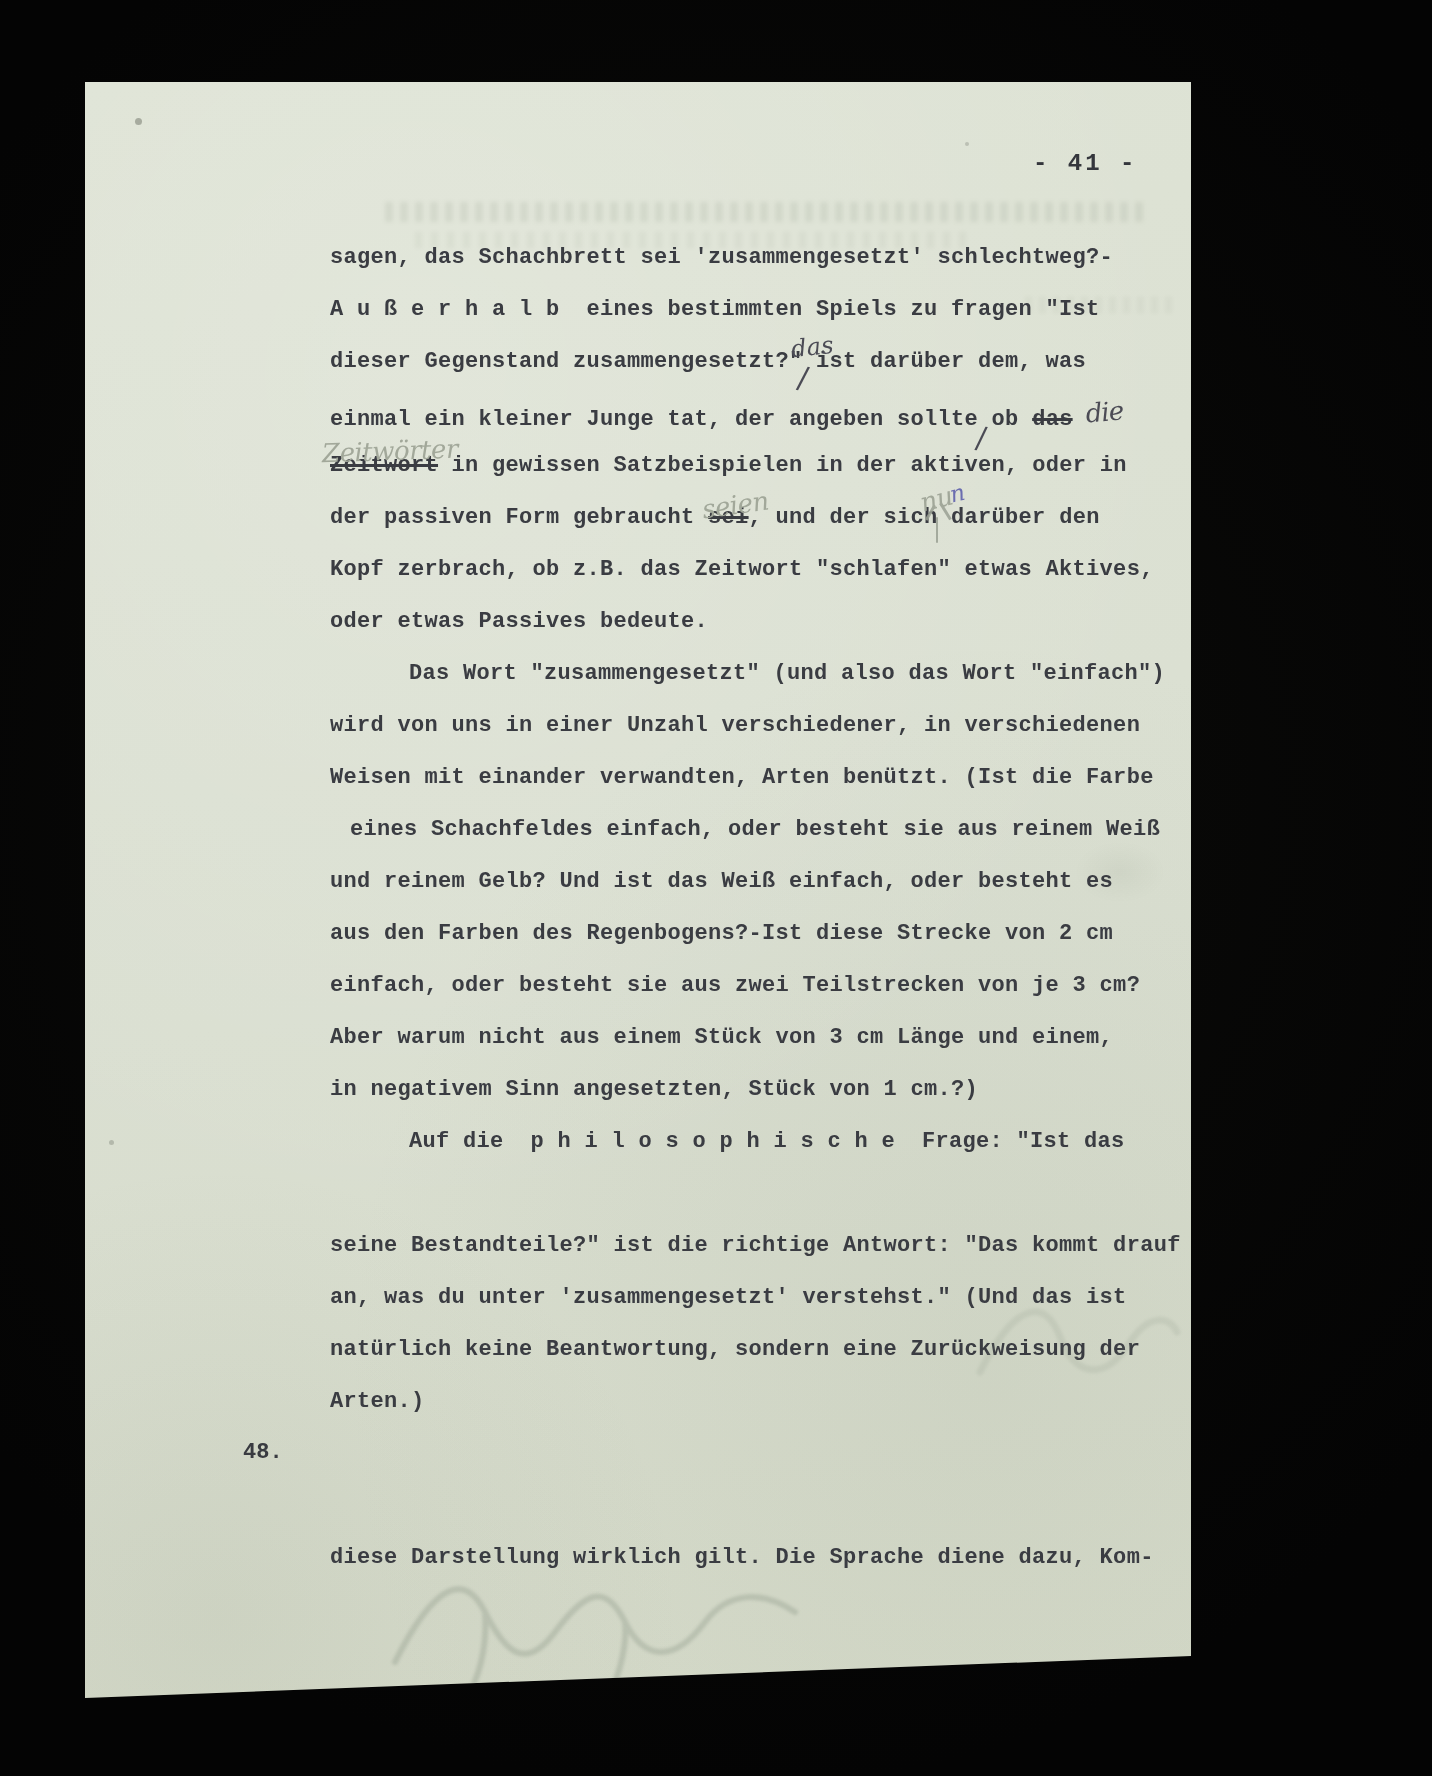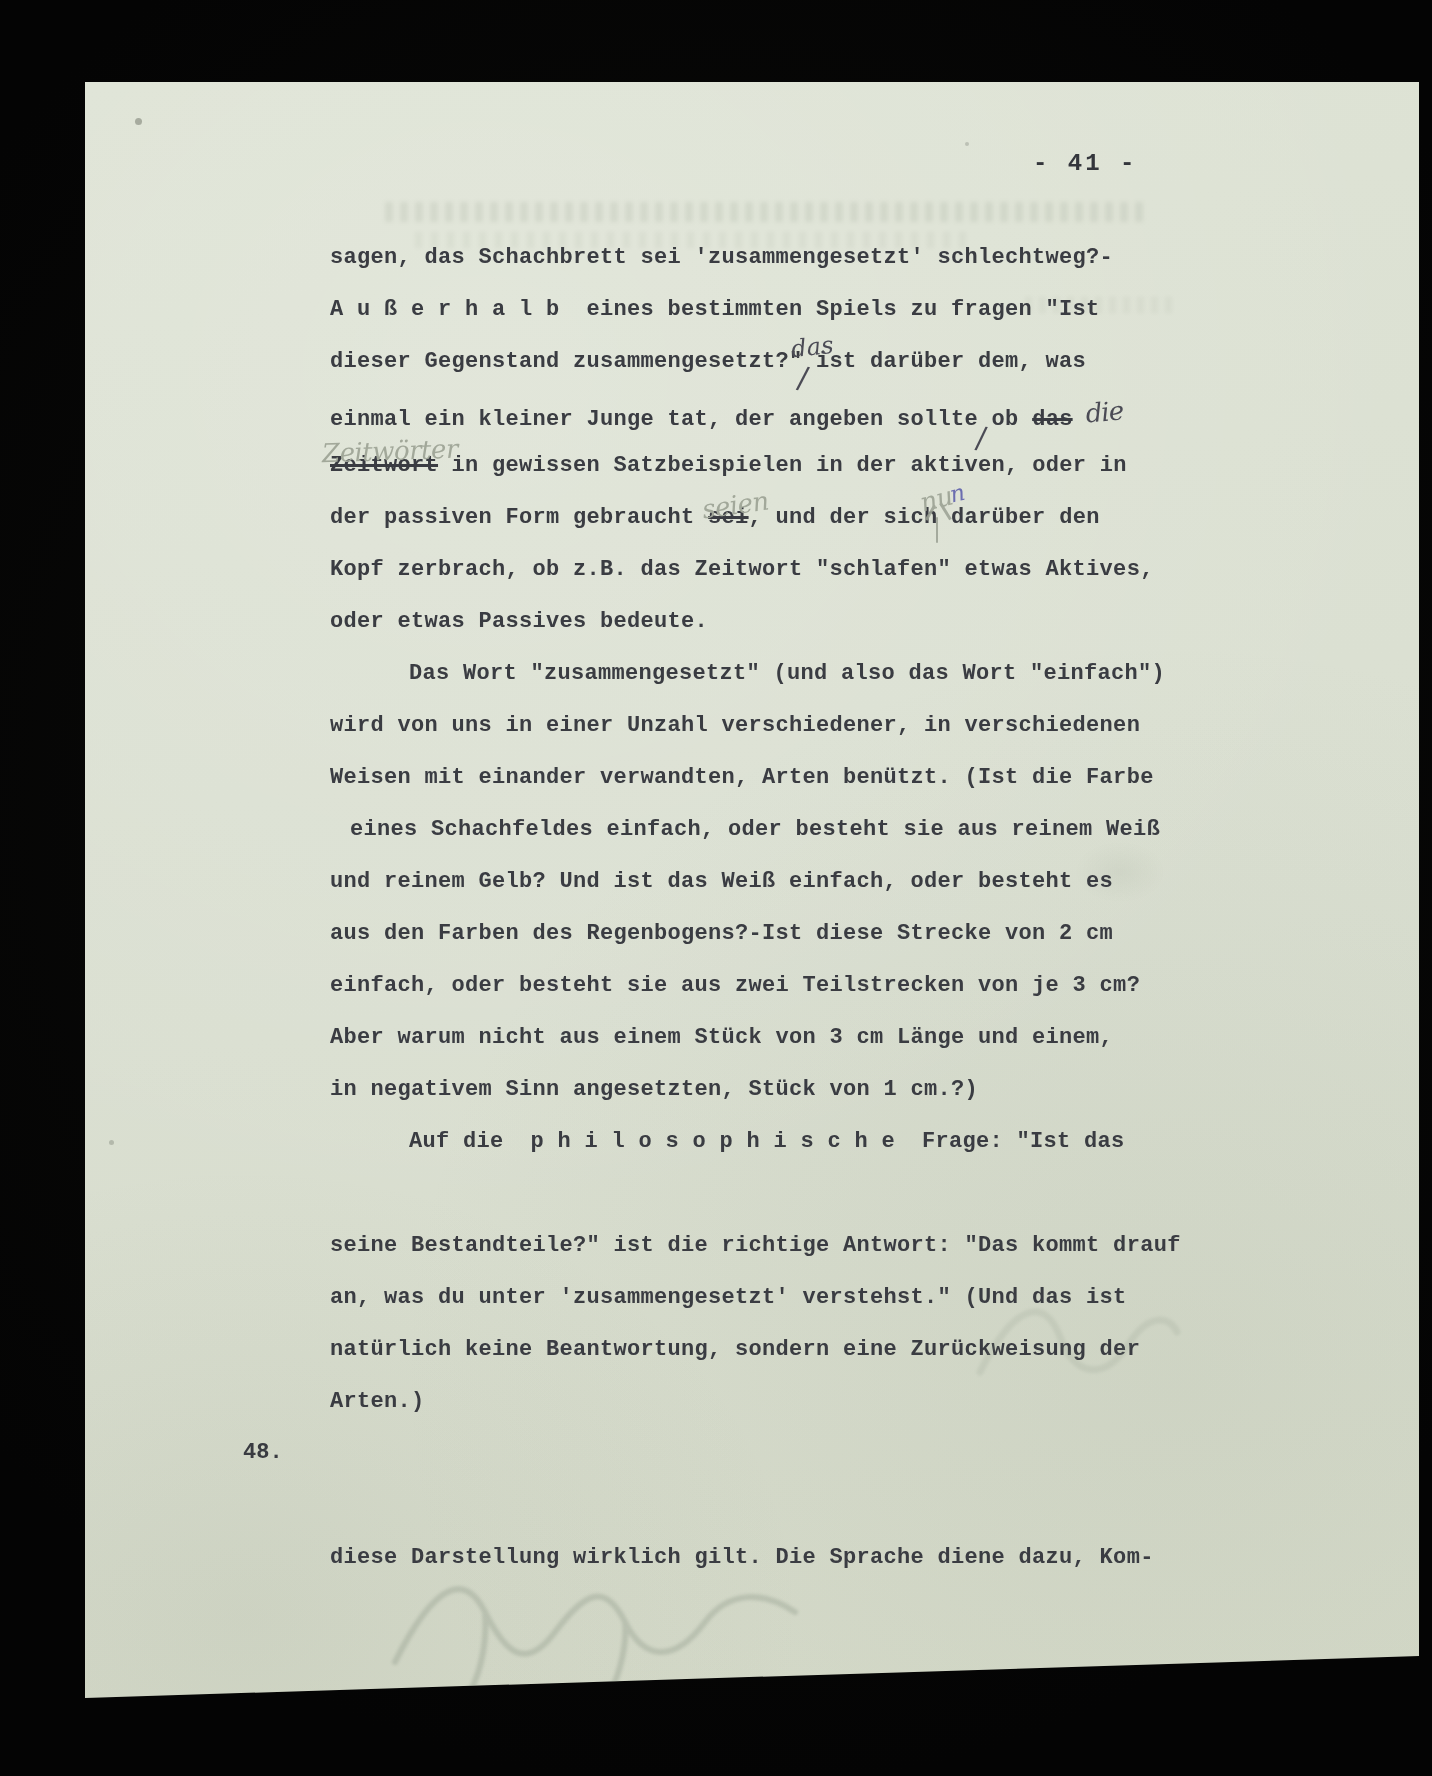--- a/index.html
+++ b/index.html
@@ -1,20 +1,20 @@
 <!DOCTYPE html>
 <html><head>
 <meta charset="utf-8">
 <style>
   html,body{margin:0;padding:0;background:#050505;}
   body{width:1432px;height:1776px;position:relative;overflow:hidden;
        font-family:"Liberation Sans", sans-serif;}
   .stage{position:absolute;inset:0;
        background:radial-gradient(95% 80% at 50% 45%, #0b0b09 0%, #040404 70%);}
-  .paper{position:absolute;left:85px;top:82px;width:1334px;height:1616px;
+  .paper{position:absolute;left:85px;top:82px;width:1106px;height:1616px;
        background:
          radial-gradient(120% 90% at 30% 18%, rgba(255,255,255,.15), transparent 60%),
          radial-gradient(90% 70% at 82% 80%, rgba(150,160,140,.14), transparent 65%),
          radial-gradient(60% 40% at 12% 95%, rgba(120,130,110,.10), transparent 70%),
          linear-gradient(173deg,#dee3d5 0%, #dadfd1 55%, #d5dac9 100%);
        clip-path:polygon(0 0, 100% 0, 100% calc(100% - 42px), 0 100%);}
   .pagenum{position:absolute;left:948px;top:70px;white-space:pre;
        font:bold 24px/1 "Liberation Mono", monospace;letter-spacing:3px;color:#34363c;}
   .secmark{position:absolute;left:158px;top:1360px;
        font:bold 22px/1 "Liberation Mono", monospace;color:#393b41;}

